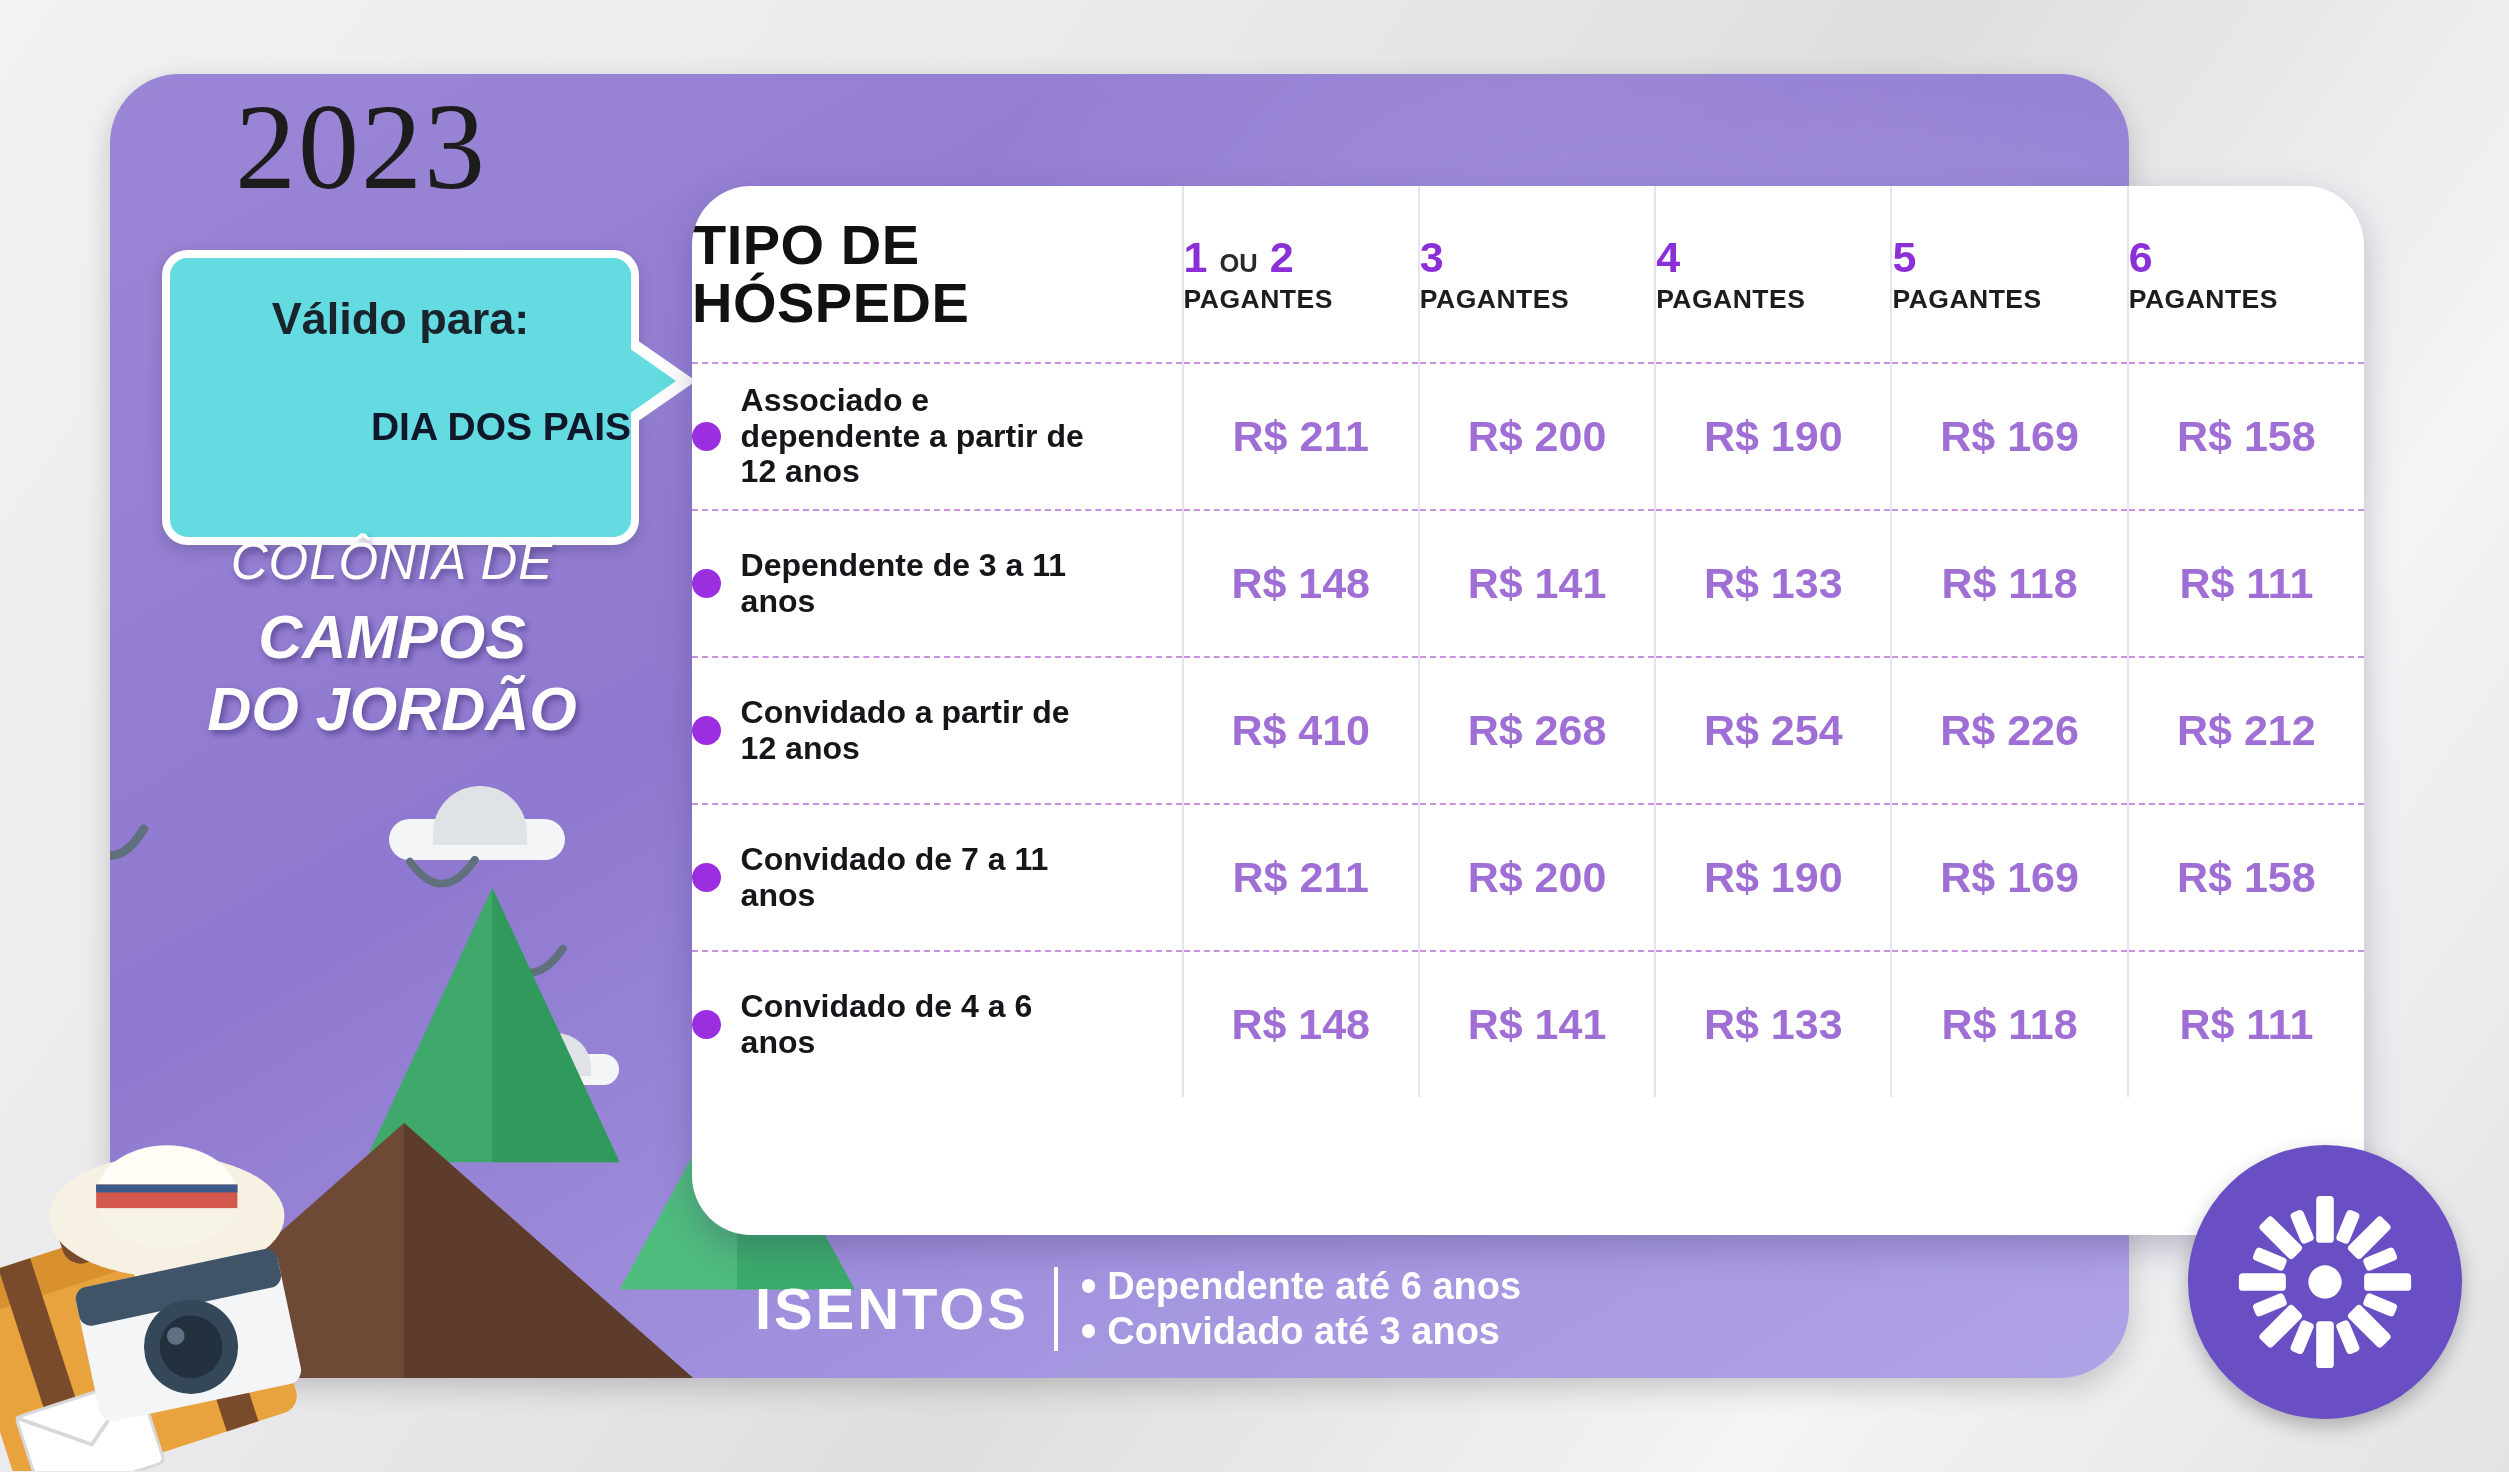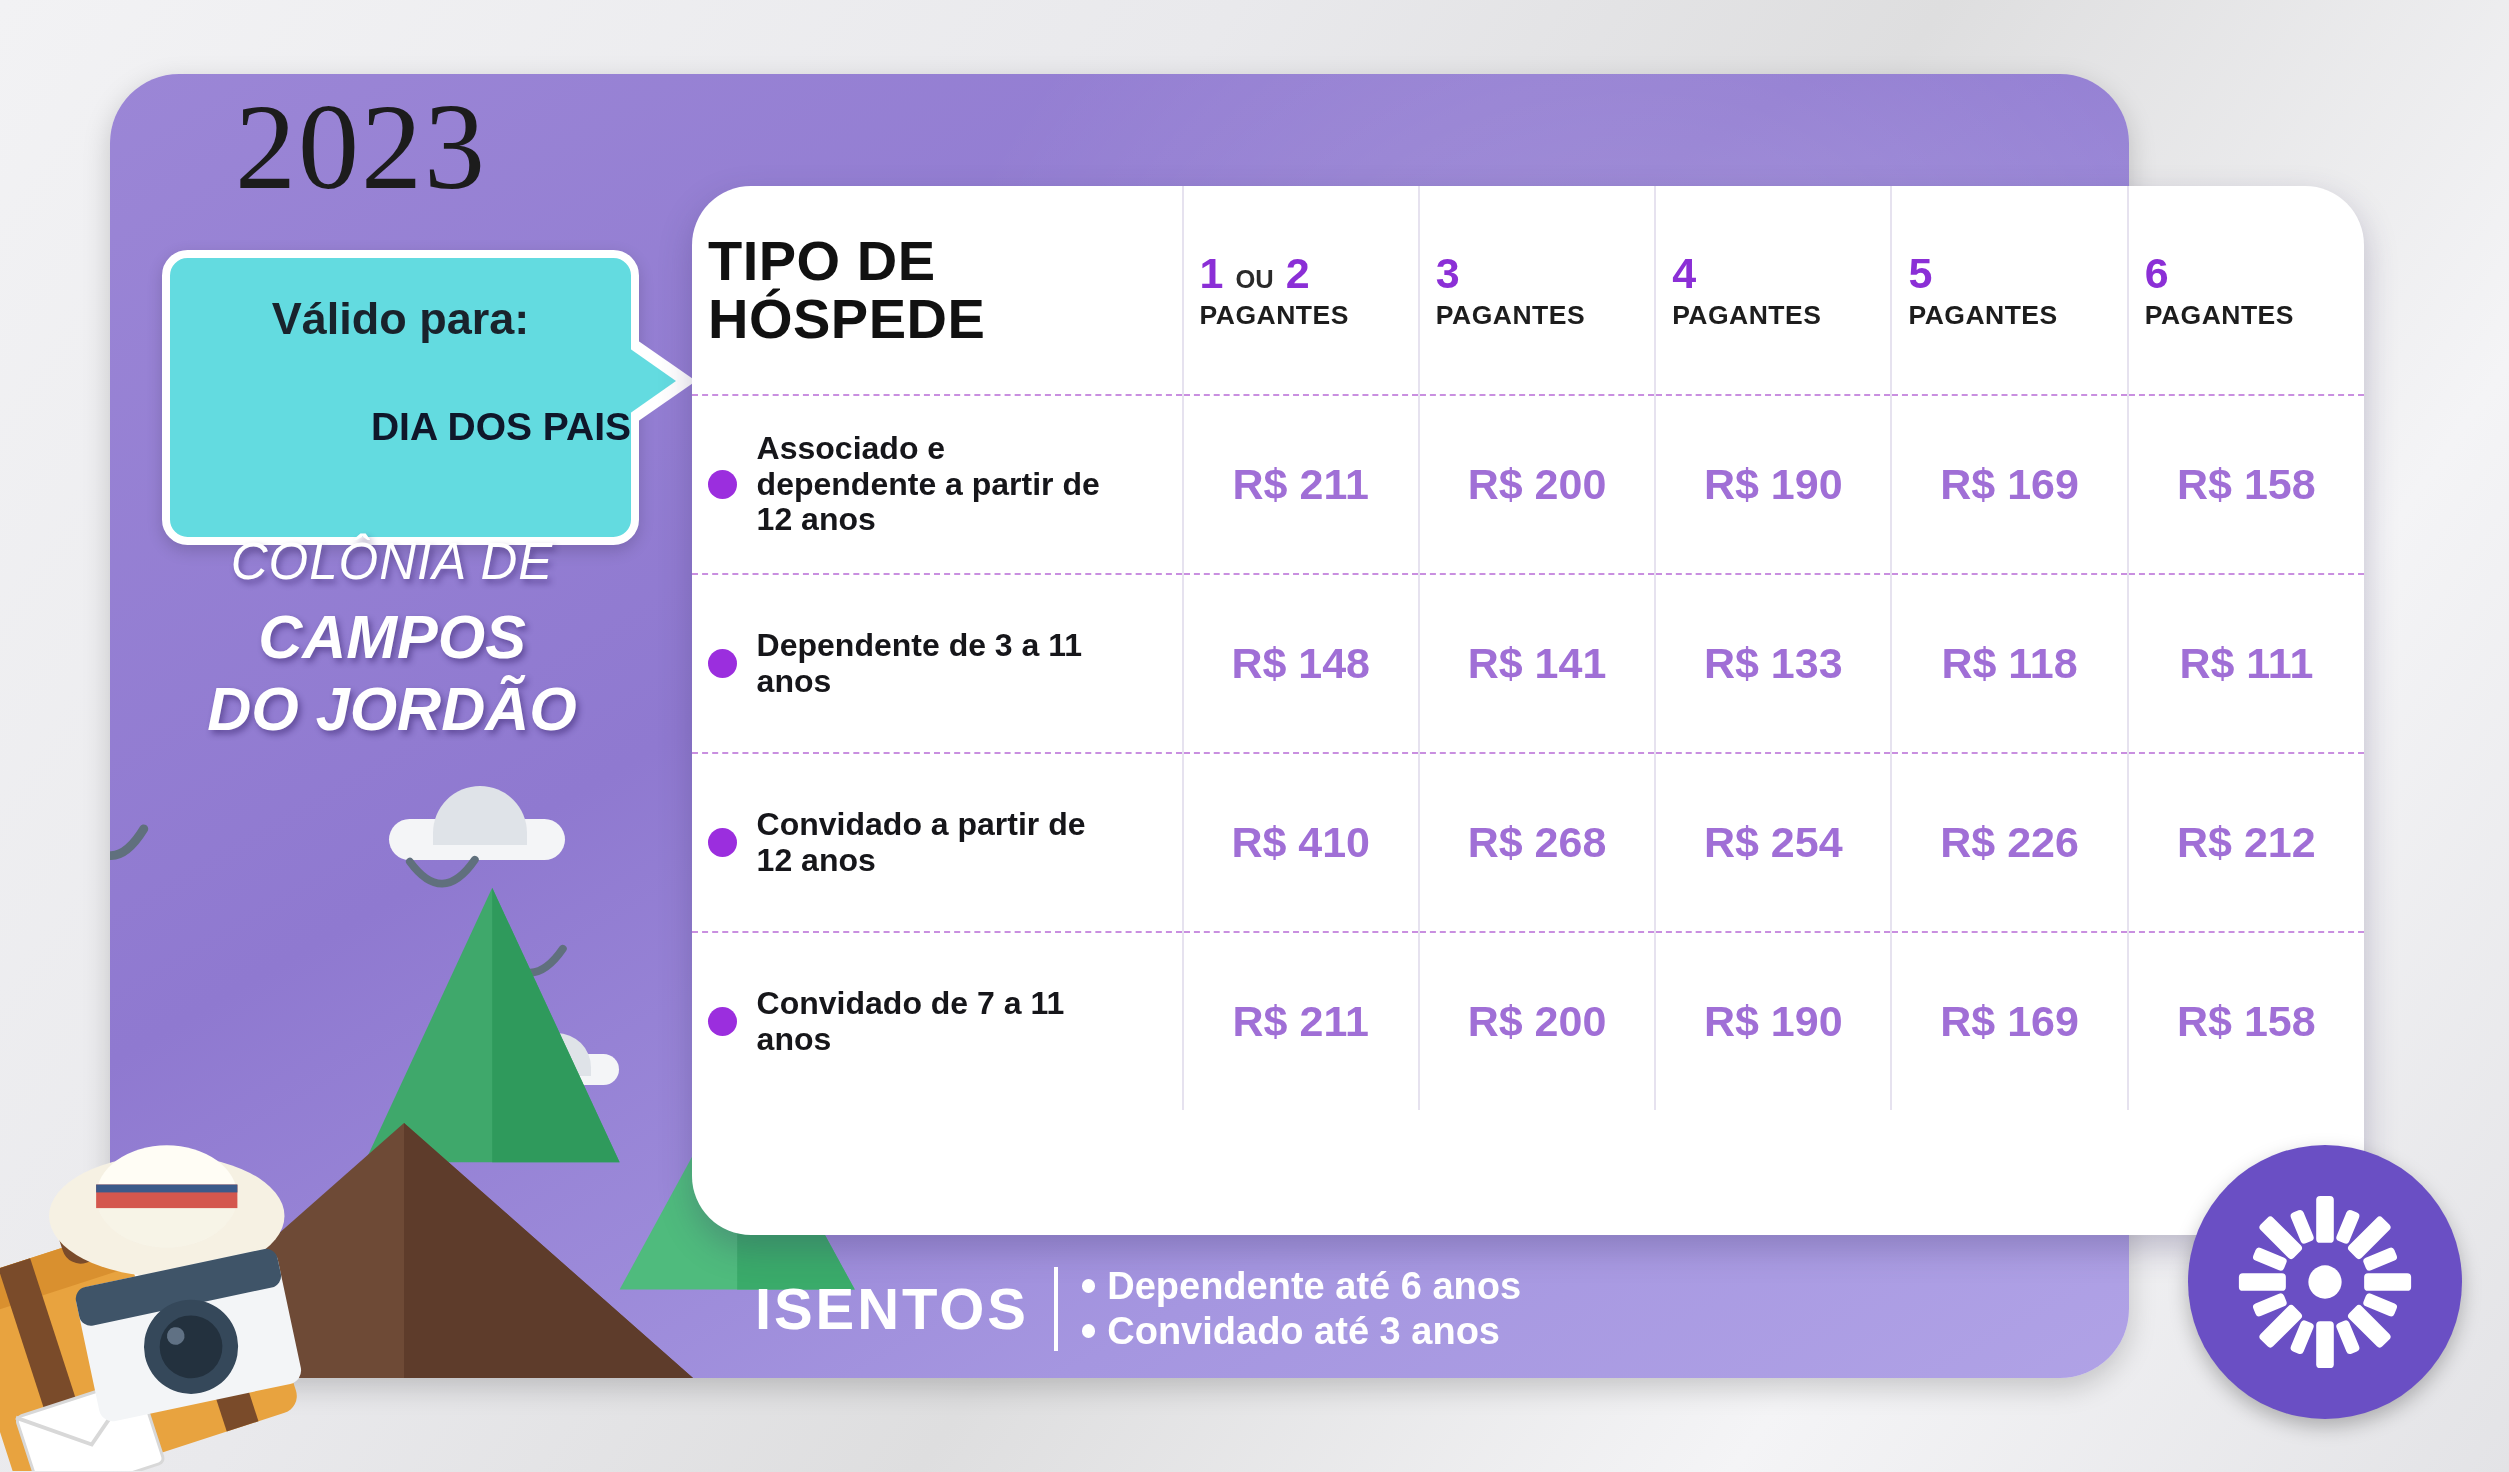--- a/index.html
+++ b/index.html
@@ -150,21 +150,21 @@
     padding: 0;
     overflow: hidden;
   }
 
   table.price {
     width: 100%;
     border-collapse: collapse;
     table-layout: fixed;
   }
   table.price th, table.price td {
-    padding: 16px;
+    padding: 0;
     vertical-align: middle;
   }
   .col-type { width: 490px; }
   .col-pay  { width: 236px; }
 
   thead th {
     height: 176px;
     text-align: left;
     position: relative;
   }
@@ -448,20 +448,30 @@
         <tr>
           <td class="type">
             <span class="bullet"></span><span class="txt">Convidado de 7 a 11 anos</span>
           </td>
           <td class="price-cell vsep">R$ 211</td>
           <td class="price-cell vsep">R$ 200</td>
           <td class="price-cell vsep">R$ 190</td>
           <td class="price-cell vsep">R$ 169</td>
           <td class="price-cell vsep">R$ 158</td>
         </tr>
+        <tr>
+          <td class="type">
+            <span class="bullet"></span><span class="txt">Convidado de 4 a 6 anos</span>
+          </td>
+          <td class="price-cell vsep">R$ 148</td>
+          <td class="price-cell vsep">R$ 141</td>
+          <td class="price-cell vsep">R$ 133</td>
+          <td class="price-cell vsep">R$ 118</td>
+          <td class="price-cell vsep">R$ 111</td>
+        </tr>
       </tbody>
     </table>
   </div>
 
   <div class="isentos">
     <div class="title">ISENTOS</div>
     <div class="divider"></div>
     <div class="items">
       <div>
         <span class="dot"></span><span>Dependente até 6 anos</span>

